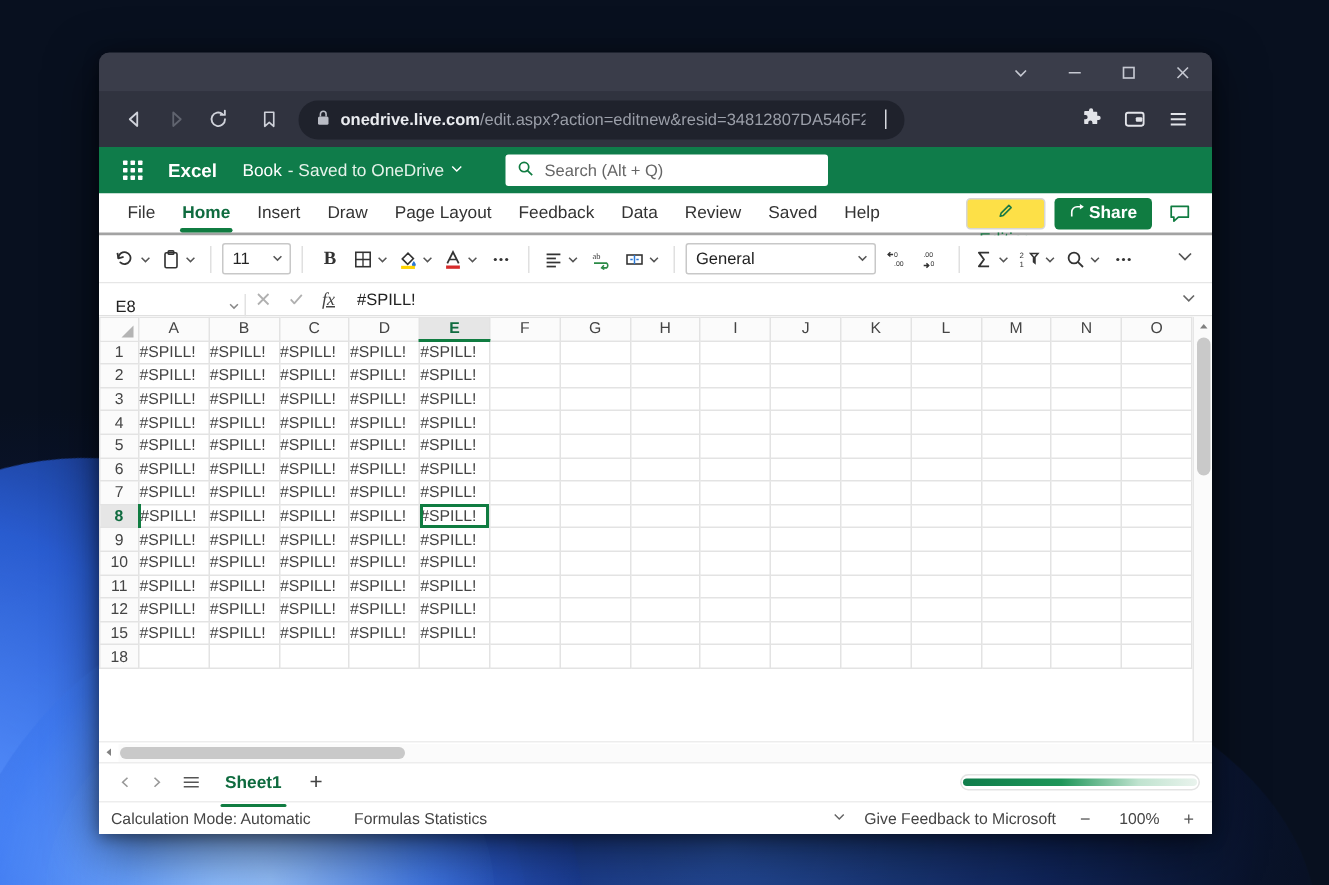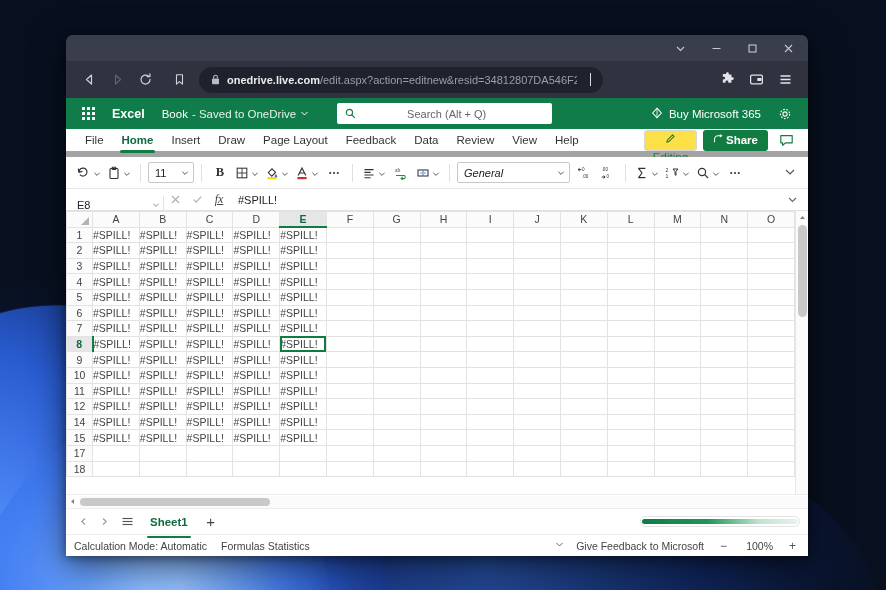--- a/index.html
+++ b/index.html
@@ -168,21 +168,21 @@
   #doc-saved { color: #e5f2ea; }
   #search-box {
     width: 215px; height: 21px;
     background: #ffffff;
     margin-left: 28px;
     border-radius: 2px;
     display: flex; align-items: center;
     padding: 0 8px; gap: 7px;
     flex-shrink: 0;
   }
-  #search-placeholder { font-size: 11px; color: #666; margin-left: 44px; }
+  #search-placeholder { font-size: 11px; color: #666; }
   #header-right {
     margin-left: auto;
     display: flex; align-items: center; gap: 4px;
   }
   #buy-m365 {
     display: flex; align-items: center; gap: 6px;
     color: #fff; font-size: 11.5px;
     padding: 3px 7px;
   }
   #settings-gear {
@@ -192,21 +192,21 @@
   }
 
   
   #ribbon-tabs {
     height: 28px;
     background: #ffffff;
     display: flex;
     align-items: center;
     padding: 0 10px;
     flex-shrink: 0;
-    border-bottom: 6px solid #a3a3a3;
+    border-bottom: 2px solid #a3a3a3;
   }
   .rtab {
     font-size: 11.5px;
     color: #333;
     padding: 4px 9px;
     position: relative;
     height: 27px;
     display: flex; align-items: center;
   }
   .rtab.active { color: #0f6b3f; font-weight: bold; }
@@ -267,21 +267,21 @@
     height: 21px;
     border: 1px solid #c8c8c8;
     border-radius: 2px;
     display: flex; align-items: center;
     justify-content: space-between;
     padding: 0 4px 0 6px;
     font-size: 11px; color: #222;
     background: #fff;
   }
   #font-size-combo { width: 46px; }
-  #numfmt-combo { width: 113px; font-style: italic; }
+  #numfmt-combo { width: 127px; }
   #bold-btn { font-weight: bold; font-size: 12.5px; font-family: "Liberation Serif", serif; }
   #ribbon-collapse {
     margin-left: auto;
     color: #555; padding-right: 4px;
   }
 
   
   #formula-bar {
     height: 22px;
     background: #ffffff;
@@ -487,21 +487,21 @@
   #status-bar {
     height: 22px;
     background: #ffffff;
     display: flex;
     align-items: center;
     padding: 0 8px;
     font-size: 10.5px;
     color: #444;
     flex-shrink: 0;
     border-top: 1px solid #ededed;
-    gap: 14px;
+    gap: 29px;
   }
   #status-right {
     margin-left: auto;
     display: flex; align-items: center; gap: 12px;
   }
   .zoombtn { width: 15px; text-align: center; color: #555; font-size: 12px; }
   #zoom-level { font-size: 10.5px; color: #444; min-width: 30px; text-align: right; }
   #status-dropdown { color: #666; font-size: 9px; }
 </style>
 </head>
@@ -626,49 +626,32 @@
       </div>
       <div id="search-box">
         <span>
           <svg width="11" height="11" viewBox="0 0 11 11">
               <circle cx="4.4" cy="4.4" r="3.1" fill="none" stroke="#107c41" stroke-width="1.15"></circle>
               <line x1="6.7" y1="6.7" x2="9.8" y2="9.8" stroke="#107c41" stroke-width="1.15"></line>
             </svg>
         </span>
         <span id="search-placeholder">Search (Alt + Q)</span>
       </div>
-      <div id="header-right">
-        <div id="buy-m365">
-          <span>
-            <svg width="12" height="12" viewBox="0 0 12 12">
-                <path d="M6 1.2 L10.3 6 L6 10.8 L1.7 6 Z" fill="none" stroke="#ffffff" stroke-width="1.05"></path>
-                <line x1="6" y1="1.2" x2="6" y2="10.8" stroke="#ffffff" stroke-width="0.85"></line>
-              </svg>
-          </span>
-          <span>Buy Microsoft 365</span>
-        </div>
-        <div id="settings-gear">
-          <svg width="14" height="14" viewBox="0 0 14 14">
-              <circle cx="7" cy="7" r="2.1" fill="none" stroke="#fff" stroke-width="1.1"></circle>
-              <circle cx="7" cy="7" r="4.6" fill="none" stroke="#fff" stroke-width="1.1" stroke-dasharray="1.7 1.5"></circle>
-            </svg>
-        </div>
-      </div>
     </div>
 
     <div id="ribbon-tabs">
       <div class="rtab">File</div>
       <div class="rtab active">Home</div>
       <div class="rtab">Insert</div>
       <div class="rtab">Draw</div>
       <div class="rtab">Page Layout</div>
       <div class="rtab">Feedback</div>
       <div class="rtab">Data</div>
       <div class="rtab">Review</div>
-      <div class="rtab">View</div>
+      <div class="rtab">Saved</div>
       <div class="rtab">Help</div>
 
       <div id="ribbon-right">
         <div id="editing-btn">
           <span>
             <svg width="11" height="11" viewBox="0 0 11 11">
                 <path d="M1.8 9.2 L2.4 7.1 L7.6 1.9 L9.1 3.4 L3.9 8.6 Z" fill="none" stroke="#1a7a45" stroke-width="1.05" stroke-linejoin="round"></path>
               </svg>
           </span>
           <span>Editing</span>
@@ -1116,62 +1099,26 @@
                   <td class="cell"></td>
                   <td class="cell"></td>
                   <td class="cell"></td>
                   <td class="cell"></td>
                   <td class="cell"></td>
                   <td class="cell"></td>
                   <td class="cell"></td>
                   <td class="cell"></td>
                 </tr>
                 <tr>
-                  <th class="rowhead">14</th>
-                  <td class="cell">#SPILL!</td>
-                  <td class="cell">#SPILL!</td>
-                  <td class="cell">#SPILL!</td>
-                  <td class="cell">#SPILL!</td>
-                  <td class="cell">#SPILL!</td>
-                  <td class="cell"></td>
-                  <td class="cell"></td>
-                  <td class="cell"></td>
-                  <td class="cell"></td>
-                  <td class="cell"></td>
-                  <td class="cell"></td>
-                  <td class="cell"></td>
-                  <td class="cell"></td>
-                  <td class="cell"></td>
-                  <td class="cell"></td>
-                </tr>
-                <tr>
                   <th class="rowhead">15</th>
                   <td class="cell">#SPILL!</td>
                   <td class="cell">#SPILL!</td>
                   <td class="cell">#SPILL!</td>
                   <td class="cell">#SPILL!</td>
                   <td class="cell">#SPILL!</td>
-                  <td class="cell"></td>
-                  <td class="cell"></td>
-                  <td class="cell"></td>
-                  <td class="cell"></td>
-                  <td class="cell"></td>
-                  <td class="cell"></td>
-                  <td class="cell"></td>
-                  <td class="cell"></td>
-                  <td class="cell"></td>
-                  <td class="cell"></td>
-                </tr>
-                <tr>
-                  <th class="rowhead">17</th>
-                  <td class="cell"></td>
-                  <td class="cell"></td>
-                  <td class="cell"></td>
-                  <td class="cell"></td>
-                  <td class="cell"></td>
                   <td class="cell"></td>
                   <td class="cell"></td>
                   <td class="cell"></td>
                   <td class="cell"></td>
                   <td class="cell"></td>
                   <td class="cell"></td>
                   <td class="cell"></td>
                   <td class="cell"></td>
                   <td class="cell"></td>
                   <td class="cell"></td>

